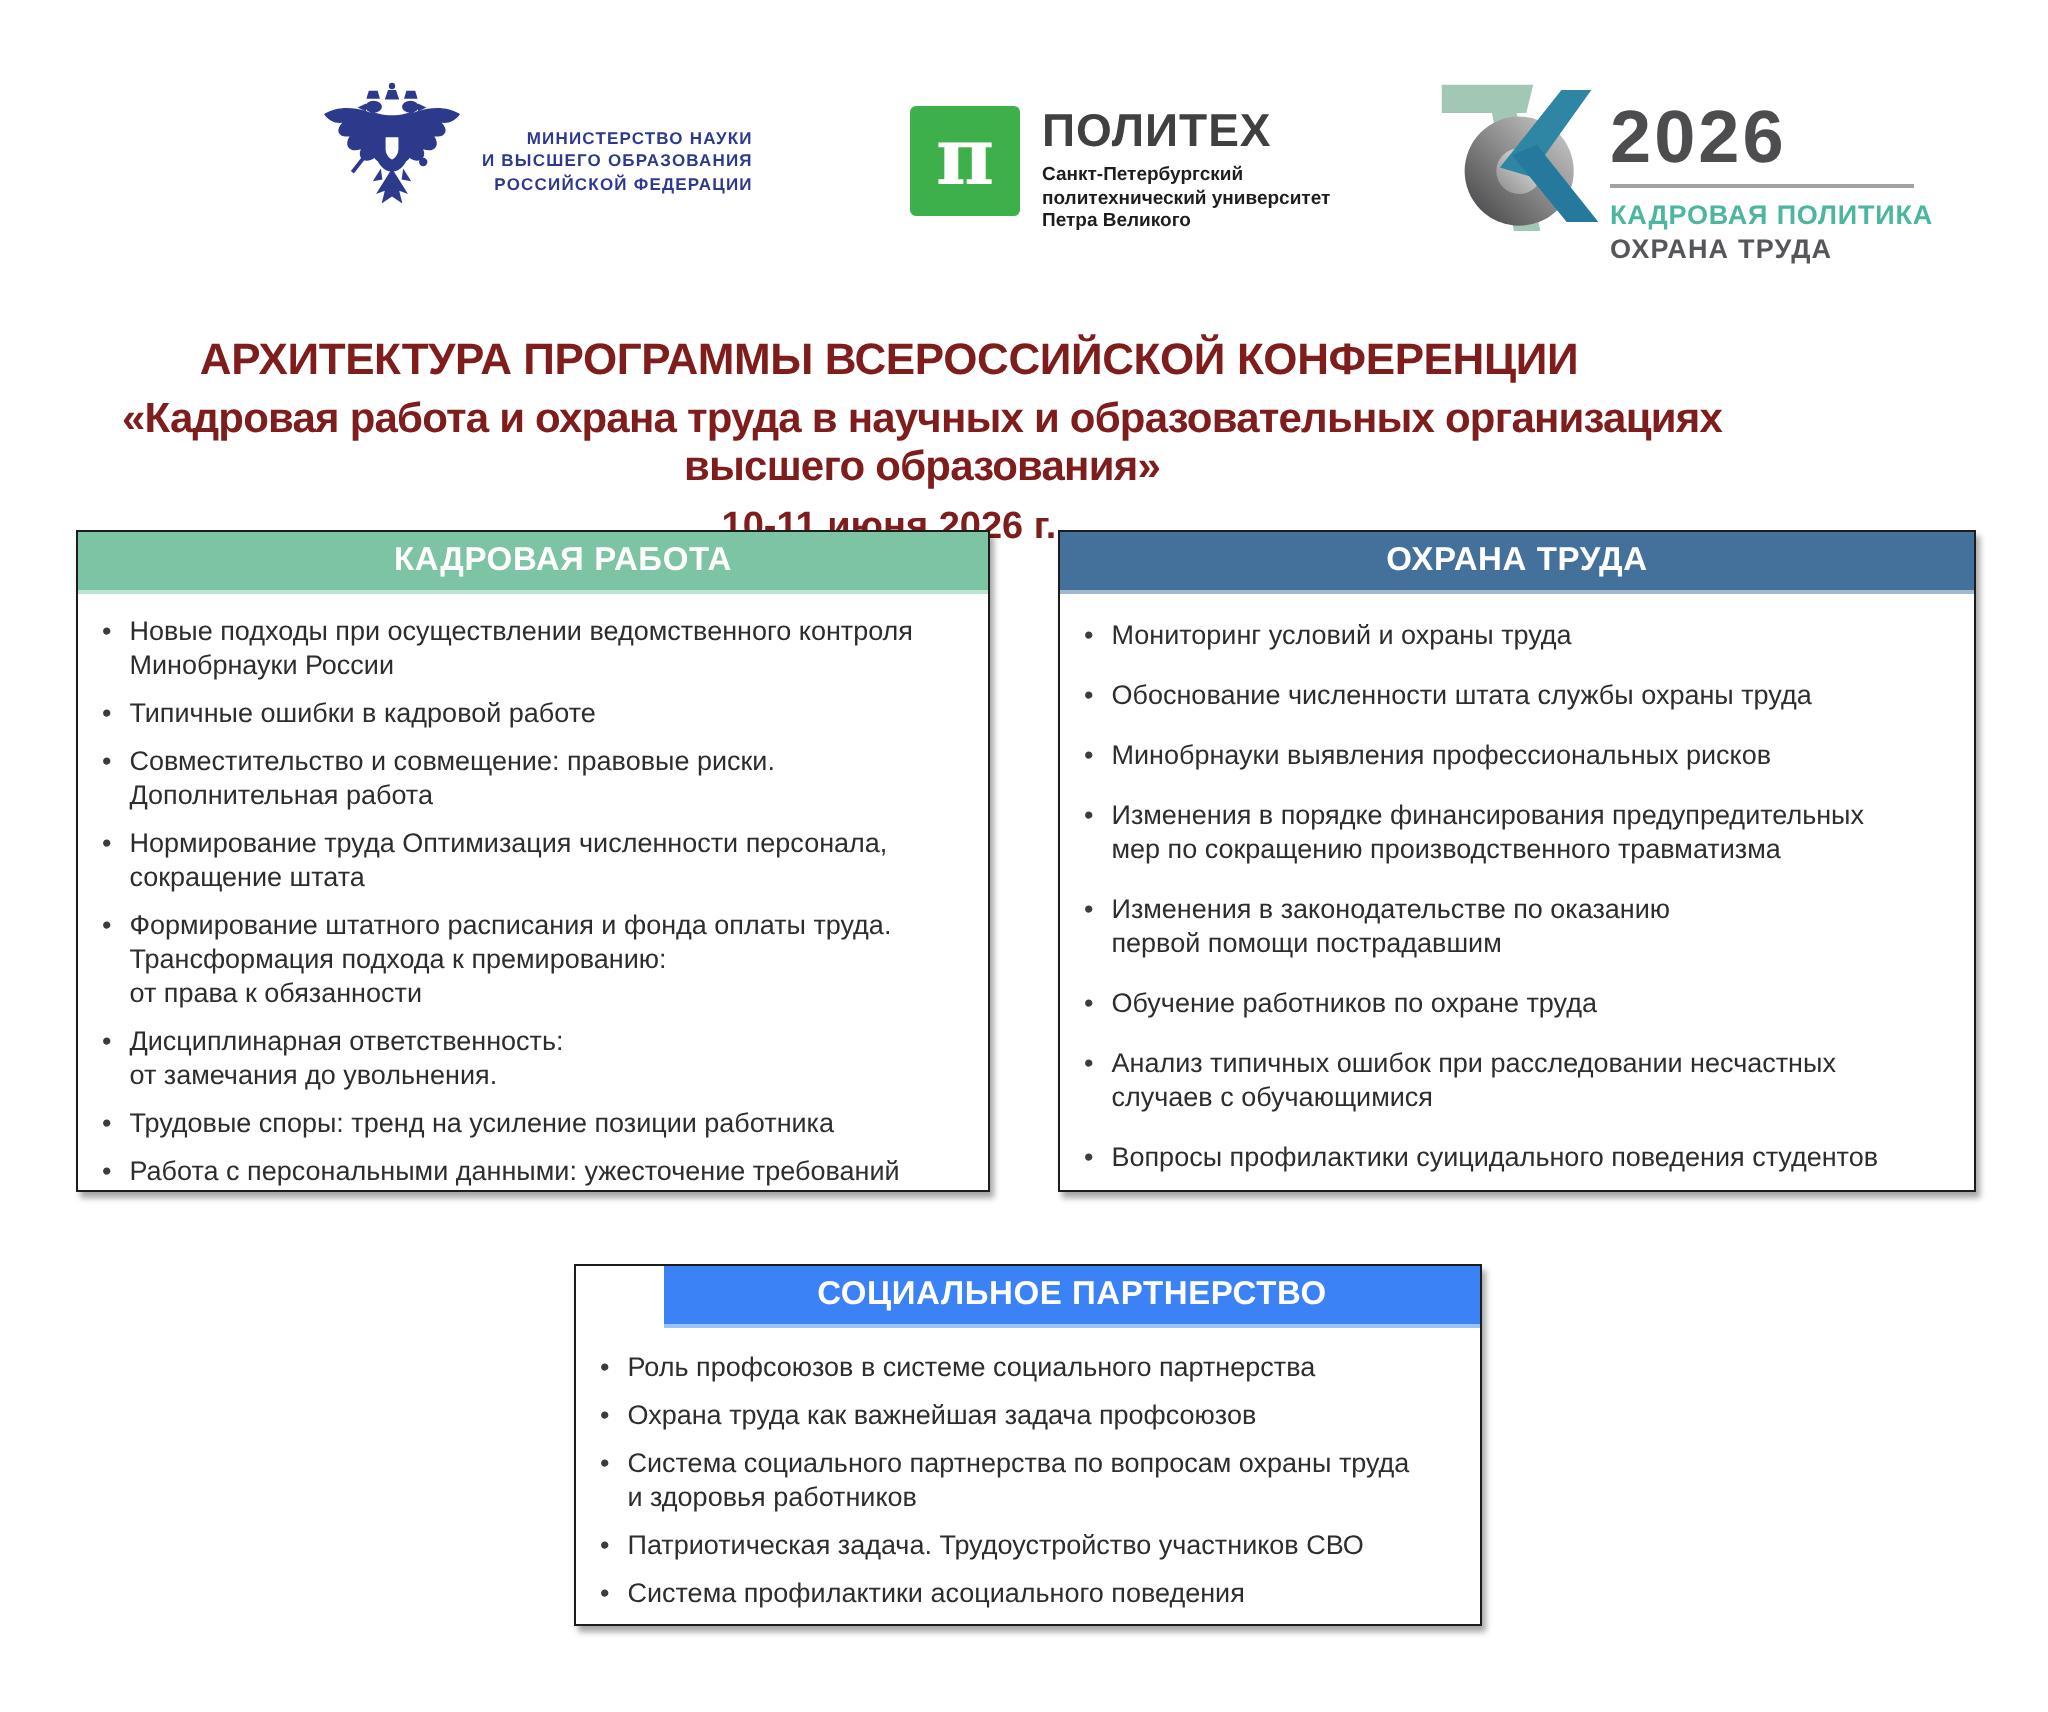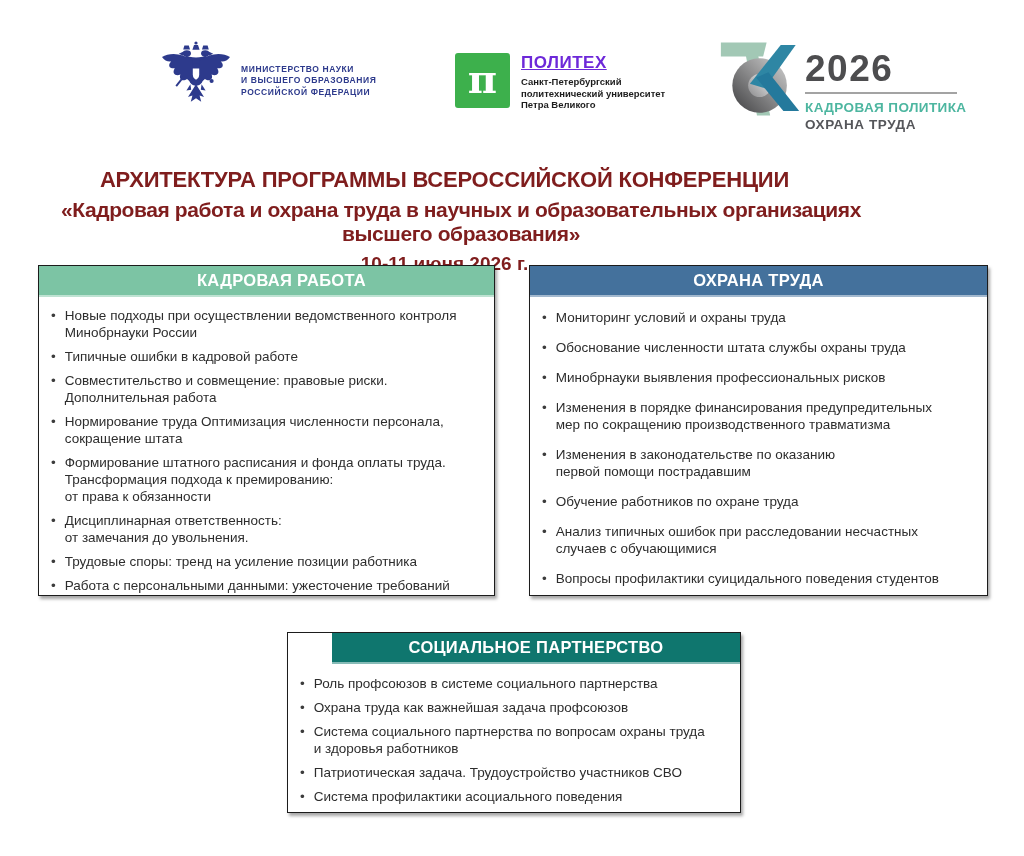--- a/index.html
+++ b/index.html
@@ -3,28 +3,28 @@
 <meta charset="utf-8">
 <style>
   html,body { margin:0; padding:0; background:#fff; }
   .page { position:relative; width:1024px; height:856px; background:#ffffff;
           font-family:"Liberation Sans", sans-serif; overflow:hidden; }
 
   
   .ministry { position:absolute; left:160px; top:34px; display:flex; align-items:center; gap:9px; }
   .ministry svg { width:72px; height:94px; display:block; }
   .ministry-text { font-size:8.5px; font-weight:bold; letter-spacing:0.6px;
-                   color:#2d3a8c; line-height:11.5px; }
+                   color:#2d3a8c; line-height:11.5px;text-align:right; }
 
   .polytech { position:absolute; left:455px; top:53px; display:flex; gap:11px; }
   .pi-square { width:55px; height:55px; background:#3db04c; border-radius:3px; color:#fff;
                display:flex; align-items:center; justify-content:center;
                font-family:"DejaVu Serif", serif; font-weight:bold; font-size:40px;
                line-height:1; padding-bottom:3px; box-sizing:border-box; }
-  .polytech-title { font-size:17px; font-weight:bold; color:#6d28d9; letter-spacing:0.5px; line-height:1; margin-top:1px;text-decoration:underline; }
+  .polytech-title { font-size:23px; font-weight:bold; color:#404040; letter-spacing:0.5px; line-height:1; margin-top:1px; }
   .polytech-sub { margin-top:5px; font-size:9.5px; font-weight:bold; color:#1d1d1d; line-height:11.5px; }
 
   .tk { position:absolute; left:720px; top:30px; width:250px; height:100px;text-decoration:underline; }
   .tk-mark { position:absolute; left:0; top:0; width:88px; height:97px; }
   .tk-text { position:absolute; left:85px; top:20px; width:152px; }
   .tk-year { font-size:37px; font-weight:bold; color:#4d4d4f; line-height:1; letter-spacing:1.5px; }
   .tk-line { height:2px; background:#a3a3a3; margin:5px 0 6px; }
   .tk-l1 { font-size:13.5px; font-weight:bold; color:#4db6a0; letter-spacing:0.4px; white-space:nowrap; }
   .tk-l2 { font-size:13.5px; font-weight:bold; color:#55565a; letter-spacing:0.6px; margin-top:2px; }
 
@@ -213,21 +213,21 @@
 случаев с обучающимися</span>
         </div>
         <div class="item">
           <span class="bullet">•</span>
           <span class="txt">Вопросы профилактики суицидального поведения студентов</span>
         </div>
       </div>
   </div>
 
   <div class="panel panel-bottom">
-    <div class="panel-header" style="background: #0f766e; margin-left: 44px;">СОЦИАЛЬНОЕ ПАРТНЕРСТВО</div>
+    <div class="panel-header" style="background: #3b82f6; margin-left: 44px;">СОЦИАЛЬНОЕ ПАРТНЕРСТВО</div>
     <div class="panel-body">
         <div class="item">
           <span class="bullet">•</span>
           <span class="txt">Роль профсоюзов в системе социального партнерства</span>
         </div>
         <div class="item">
           <span class="bullet">•</span>
           <span class="txt">Охрана труда как важнейшая задача профсоюзов</span>
         </div>
         <div class="item">

